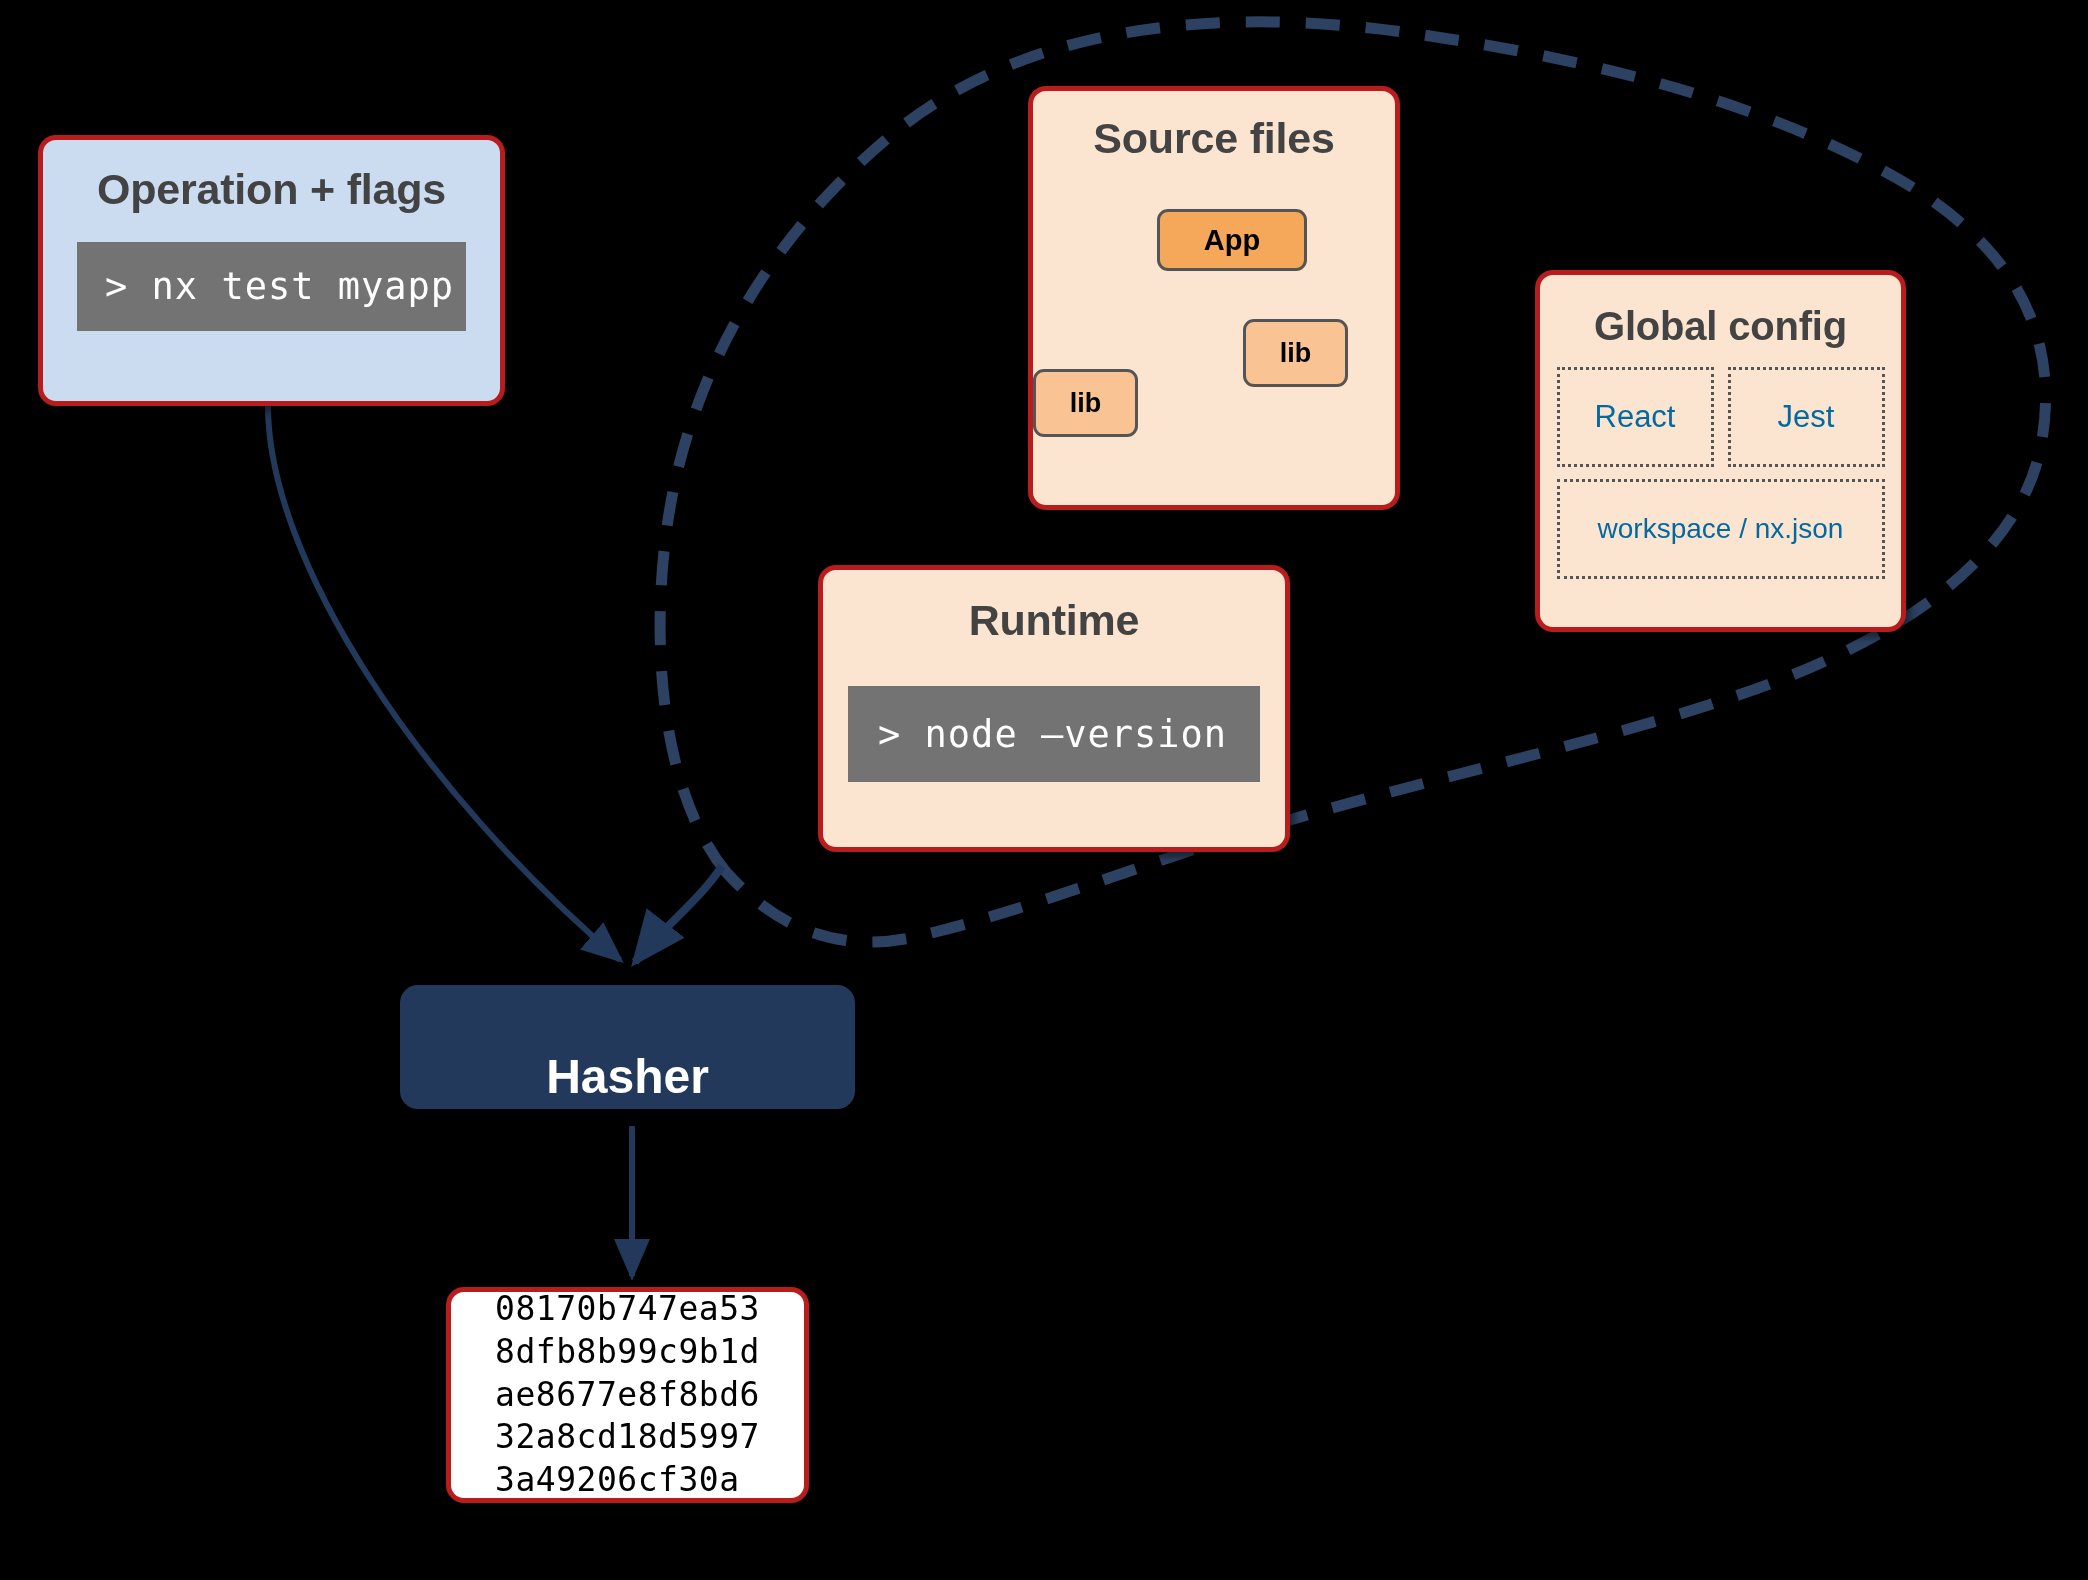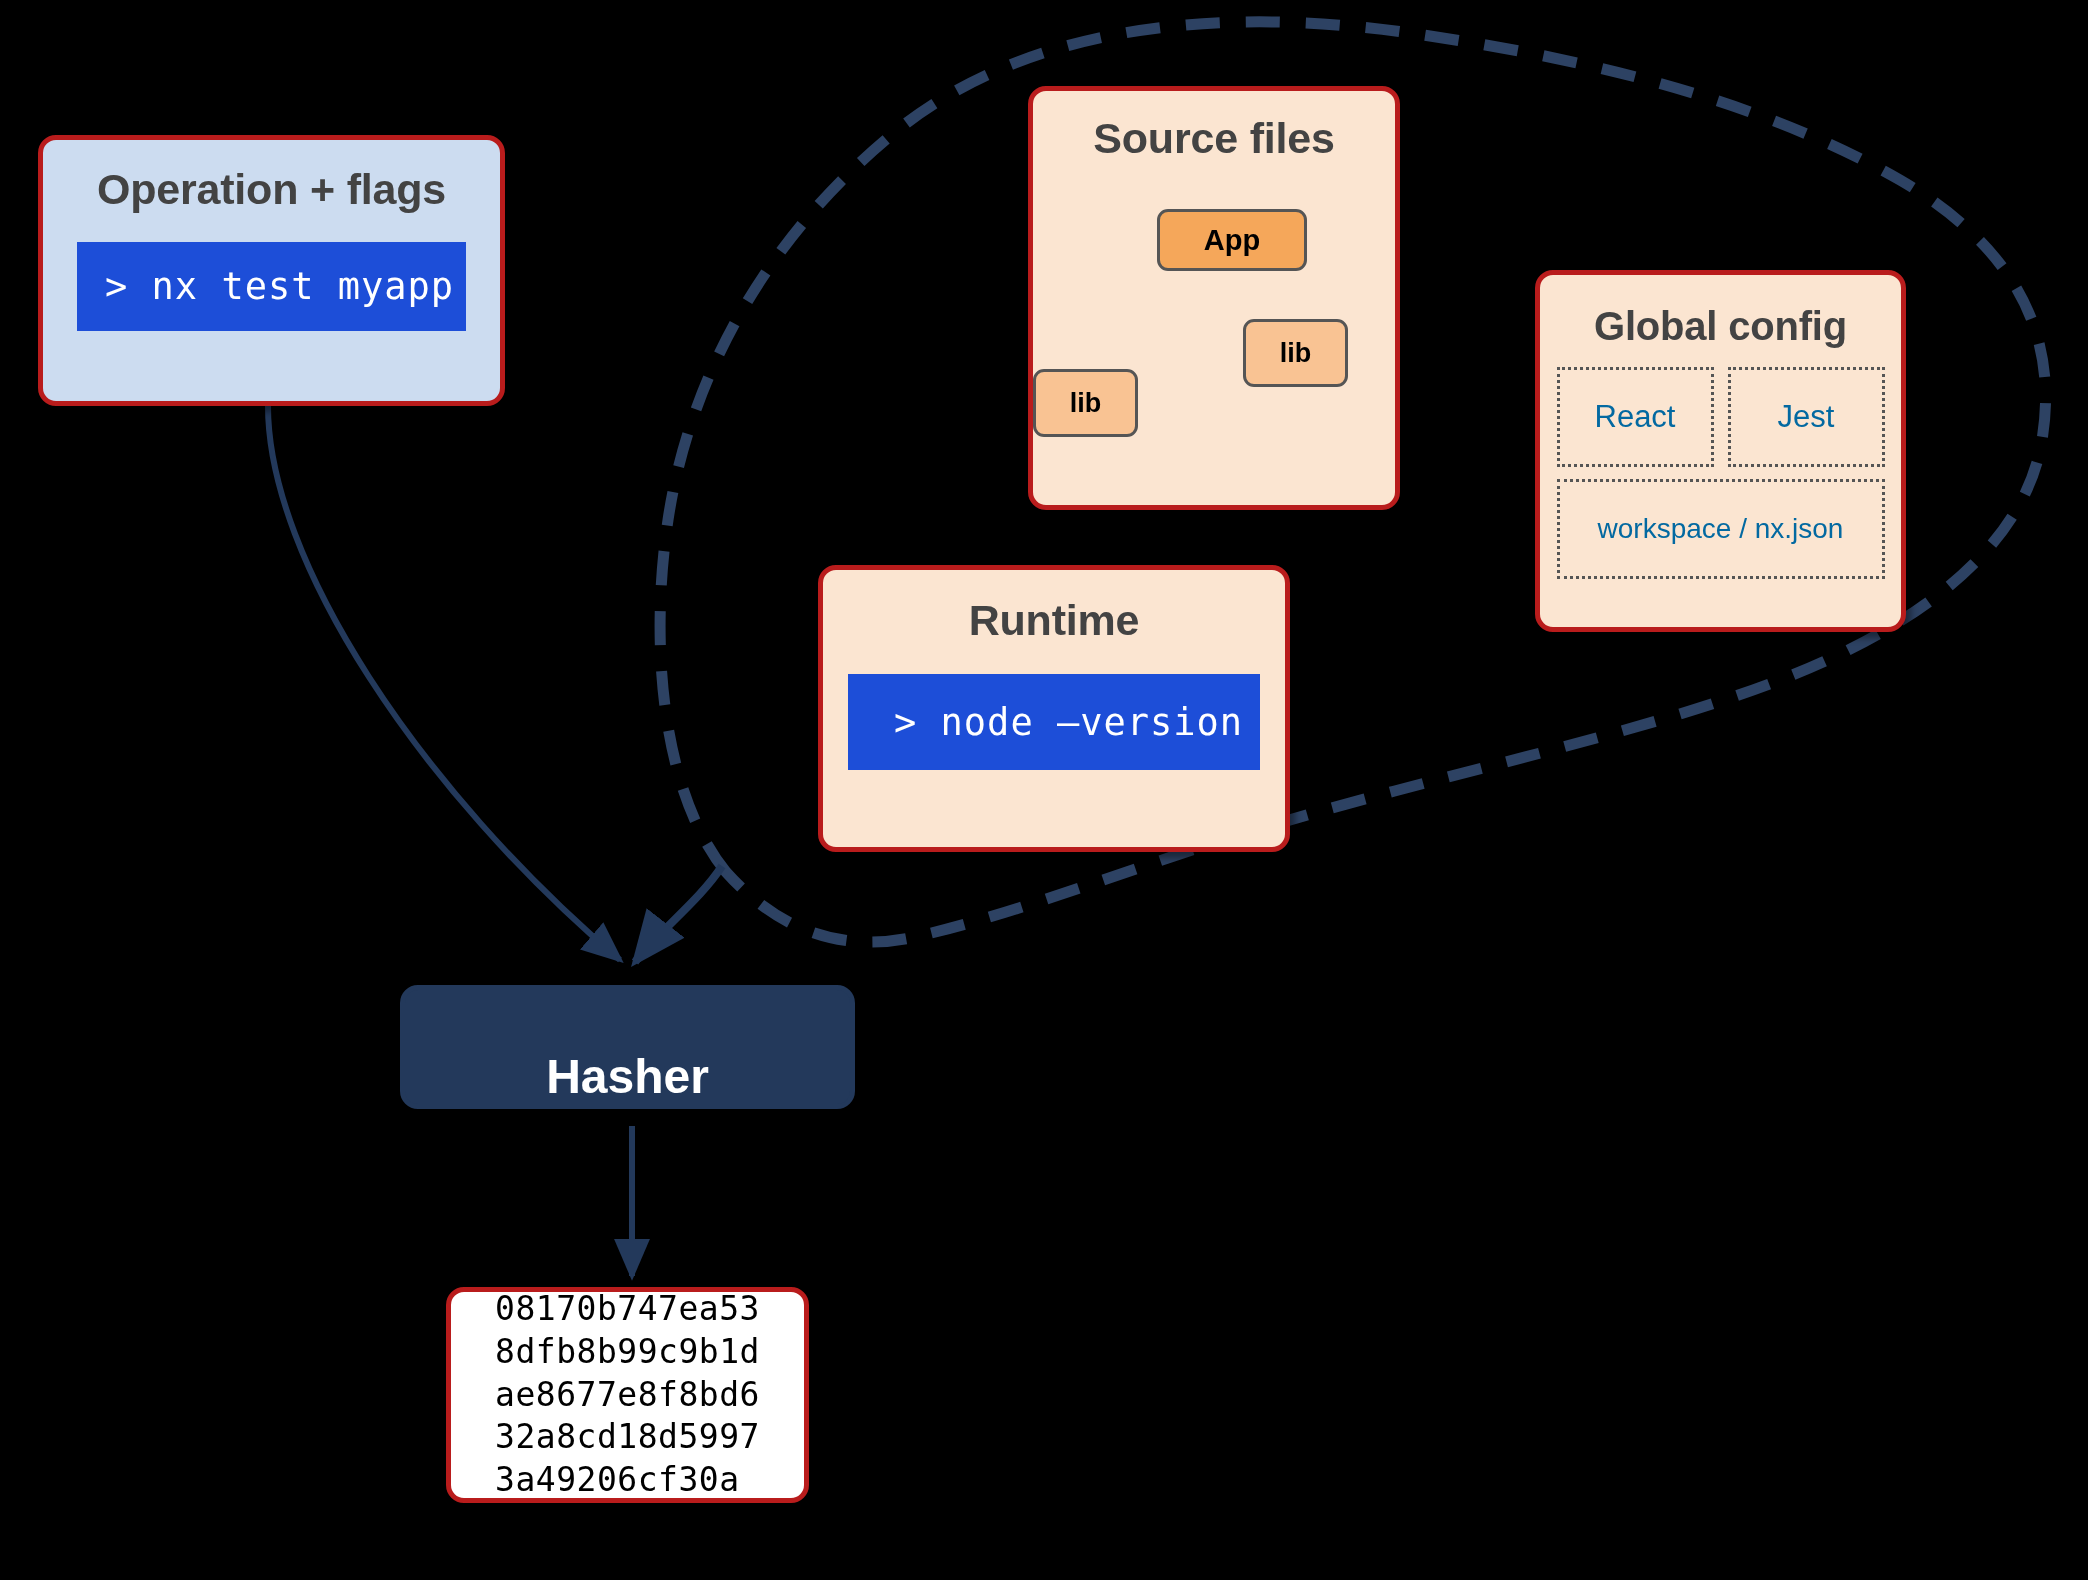--- a/index.html
+++ b/index.html
@@ -42,21 +42,21 @@
   }
 
   
   #operation-node {
     left: 38px; top: 135px;
     width: 467px; height: 271px;
     background: #ccdcf0;
   }
   #operation-node .node-title { font-size: 43px; margin-top: 25px; }
   .terminal {
-    background: #1d4ed8;
+    background: #737373;
     color: #ffffff;
     font-family: "DejaVu Sans Mono", "Liberation Mono", monospace;
     display: flex;
     align-items: center;
   }
   #operation-terminal {
     width: 389px; height: 89px;
     margin-top: 28px;
     font-size: 37px;
     padding-left: 28px;
@@ -141,23 +141,23 @@
   
   #runtime-node {
     left: 818px; top: 565px;
     width: 472px; height: 287px;
     background: #fbe5d1;
     gap: 15px;
   }
   #runtime-node .node-title { font-size: 43px; margin-top: 26px; }
   #runtime-terminal {
     width: 412px; height: 96px;
-    margin-top: 14px;
+    margin-top: 26px;
     font-size: 37px;
-    padding-left: 46px;
+    padding-left: 30px;
     box-sizing: border-box;
     letter-spacing: 1px;
   }
 
   
   #hasher-node {
     left: 400px; top: 985px;
     width: 455px; height: 124px;
     background: #23395b;
     border-color: #23395b;

